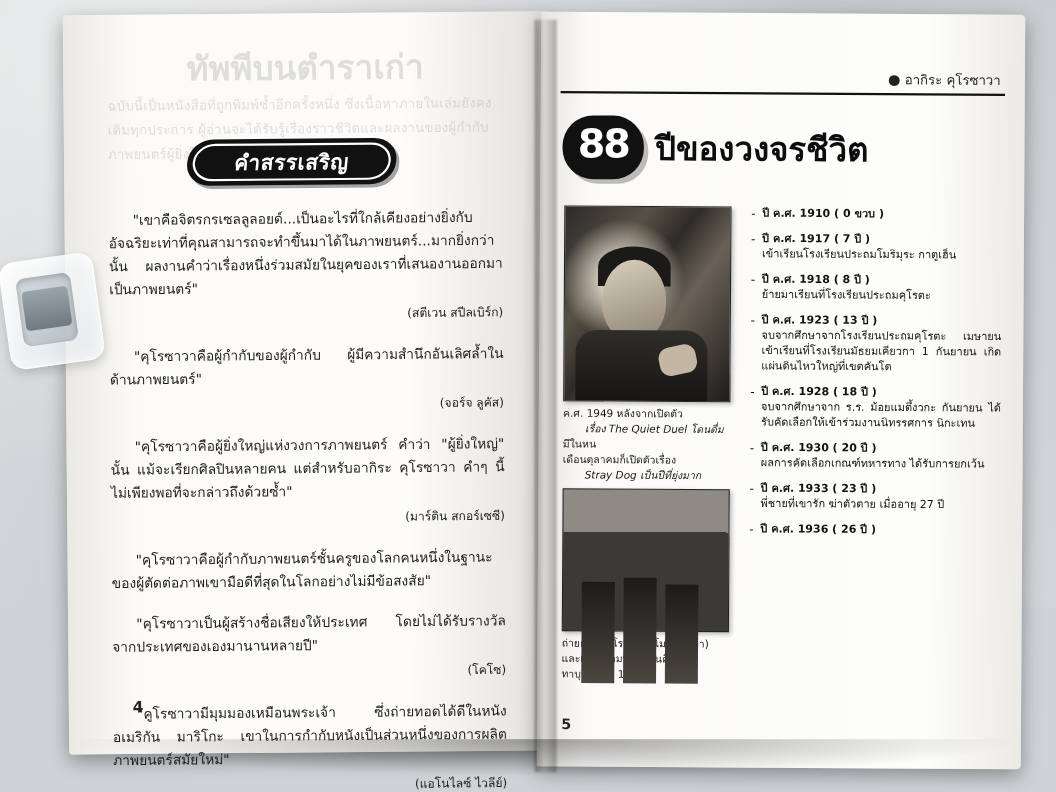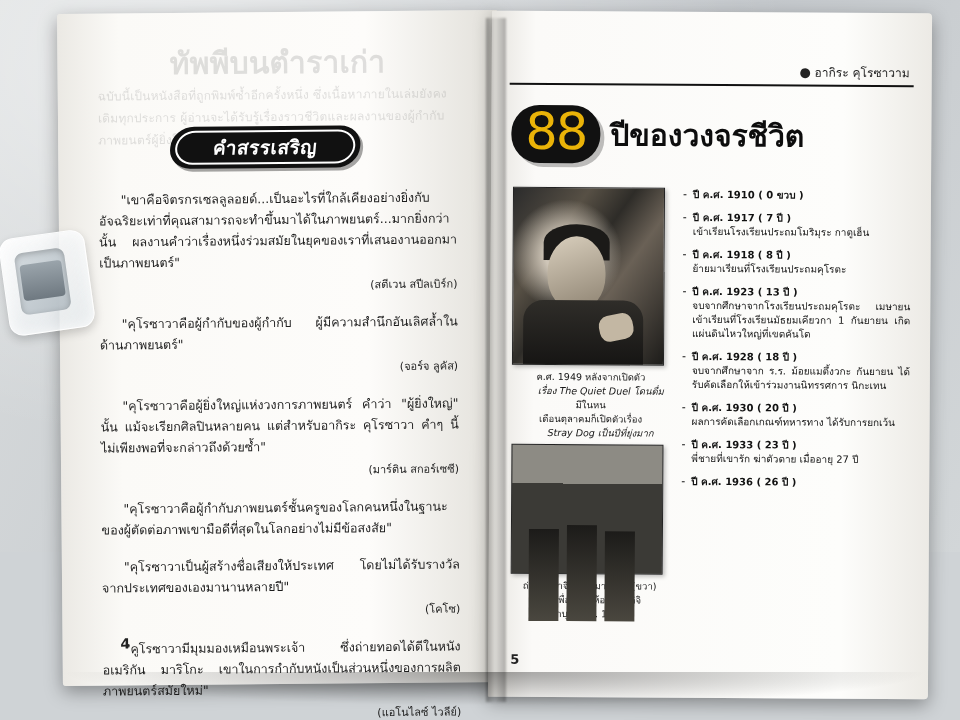--- a/index.html
+++ b/index.html
@@ -126,21 +126,21 @@
   }
   .rhead .dot{font-size:13px;}
   .hr-top{
     position:absolute;left:2px;top:46px;width:404px;height:2px;background:#111;
   }
   .title-row{
     position:absolute;left:4px;top:66px;width:402px;height:62px;
     display:flex;align-items:center;gap:10px;
   }
   .num88{
-    font-size:51px;font-weight:normal;color:#eab308;
+    font-size:36px;font-weight:bold;color:#ffffff;
     -webkit-text-stroke:0px;
     background:#111;border-radius:28px;padding:2px 14px 6px 14px;
     line-height:50px;letter-spacing:-2px;
     box-shadow:4px 4px 0 rgba(0,0,0,.25);
   }
   .title-txt{
     font-size:30px;font-weight:bold;letter-spacing:0px;color:#0d0d0d;
   }
 
   .col-left{
@@ -179,21 +179,21 @@
     position:absolute;left:86px;top:126px;width:34px;height:26px;border-radius:10px;
     background:#c3b7a3;transform:rotate(-12deg);
   }
   .p2 .g{
     position:absolute;width:30px;bottom:0;background:linear-gradient(180deg,#1c1b19,#4a473f);
   }
   .p2 .g.a{left:18px;height:92px;}
   .p2 .g.b{left:56px;height:96px;}
   .p2 .g.c{left:94px;height:90px;}
   .cap{
-    font-size:9.5px;line-height:14px;text-align:center;margin-top:5px;color:#151515;
+    font-size:9.5px;line-height:14px;margin-top:5px;color:#151515;
   }
   .cap i{font-style:italic;margin-left:20px;}
 
   .col-right{
     position:absolute;left:176px;top:150px;width:228px;
   }
   .bul{
     display:flex;gap:6px;margin-bottom:9px;
   }
   .bul .dash{flex:0 0 auto;font-size:11px;line-height:14px;color:#111;}
@@ -251,21 +251,21 @@
           <span class="attr blur">(แอโนไลซ์ ไวลีย์)</span>
         </p>
       </div>
 
       <div class="folio-l">4</div>
     </div>
 
     <div class="rp">
       <div class="rhead">
         <span class="dot">●</span>
-        <span>อากิระ  คุโรซาวาม</span>
+        <span>อากิระ  คุโรซาวา</span>
       </div>
       <div class="hr-top"></div>
 
       <div class="title-row">
         <div class="num88">88</div>
         <div class="title-txt">ปีของวงจรชีวิต</div>
       </div>
 
       <div class="col-left">
         <div class="photo p1">

